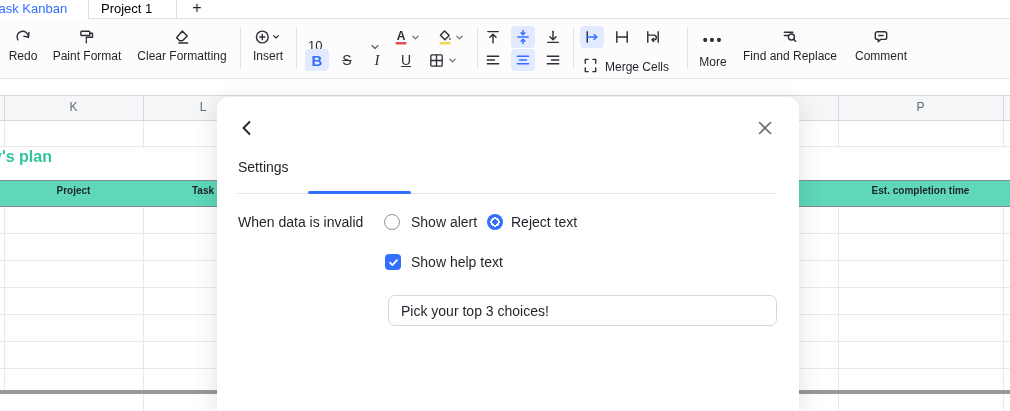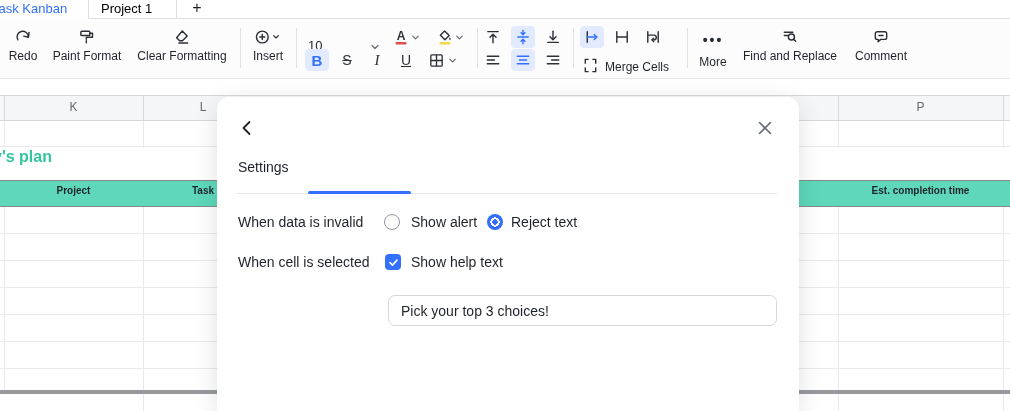--- a/index.html
+++ b/index.html
@@ -329,21 +329,20 @@
     <div class="abs mtab inactive">Settings</div>
     <div class="abs mtab-divider"></div>
     <div class="abs mtab-underline"></div>
 
     <div class="abs form-label" style="left:21px;top:117px;">When data is invalid</div>
     <div class="abs radio off" style="left:167px;top:117px;"></div>
     <div class="abs form-label" style="left:194px;top:117px;">Show alert</div>
     <div class="abs radio on" style="left:270px;top:117px;"></div>
     <div class="abs form-label" style="left:294px;top:117px;">Reject text</div>
 
-    <div class="abs form-label" style="left:21px;top:157px;">When cell is selected</div>
     <div class="abs checkbox" style="left:168px;top:157px;">
       <svg width="11" height="11" viewBox="0 0 12 12" fill="none" stroke="#ffffff" stroke-width="1.8" stroke-linecap="round" stroke-linejoin="round">
         <polyline points="2.2,6.2 4.8,8.8 9.8,3.4"></polyline>
       </svg>
     </div>
     <div class="abs form-label" style="left:194px;top:157px;">Show help text</div>
 
     <input class="abs help-input" value="Pick your top 3 choices!" style="">
   </div>
 

